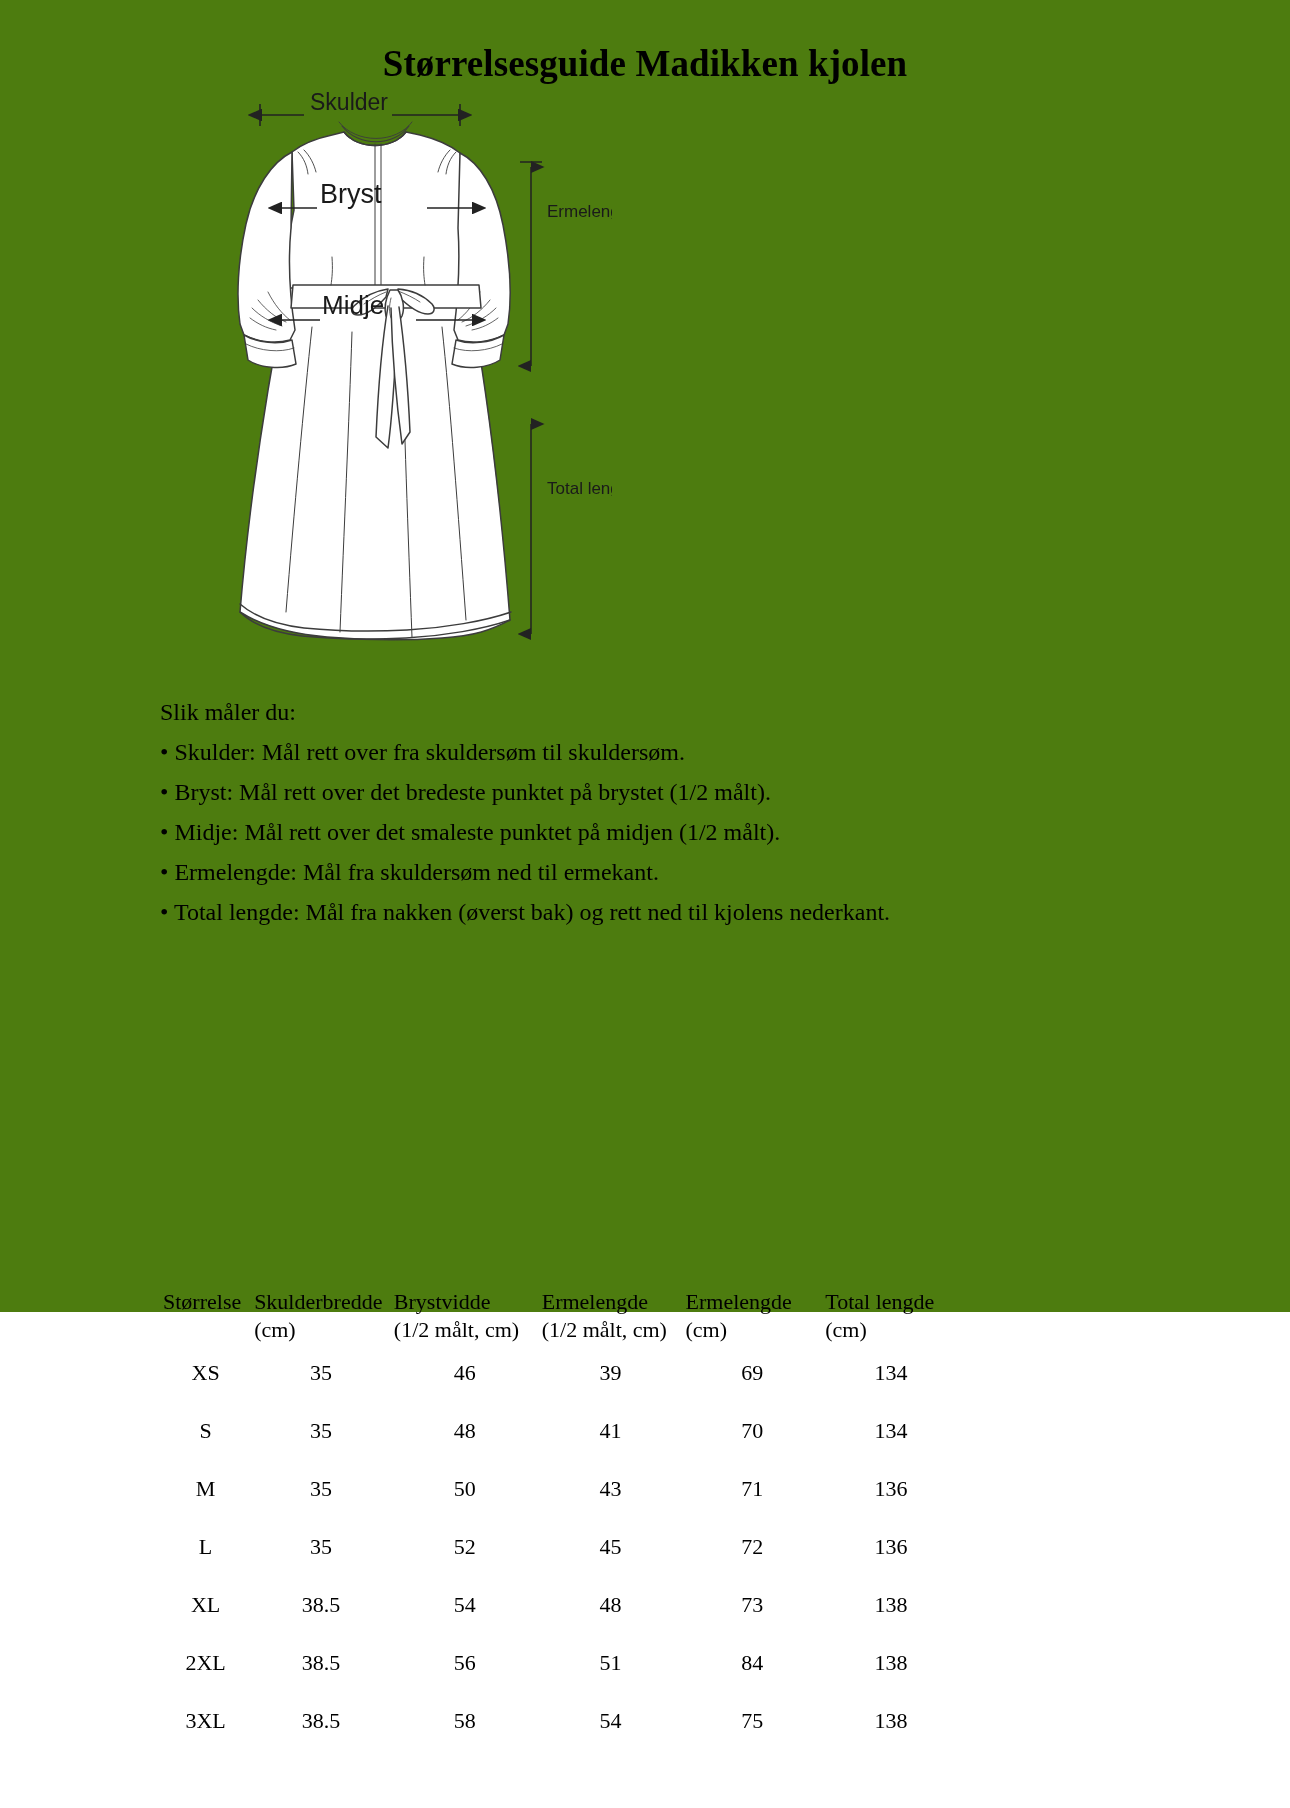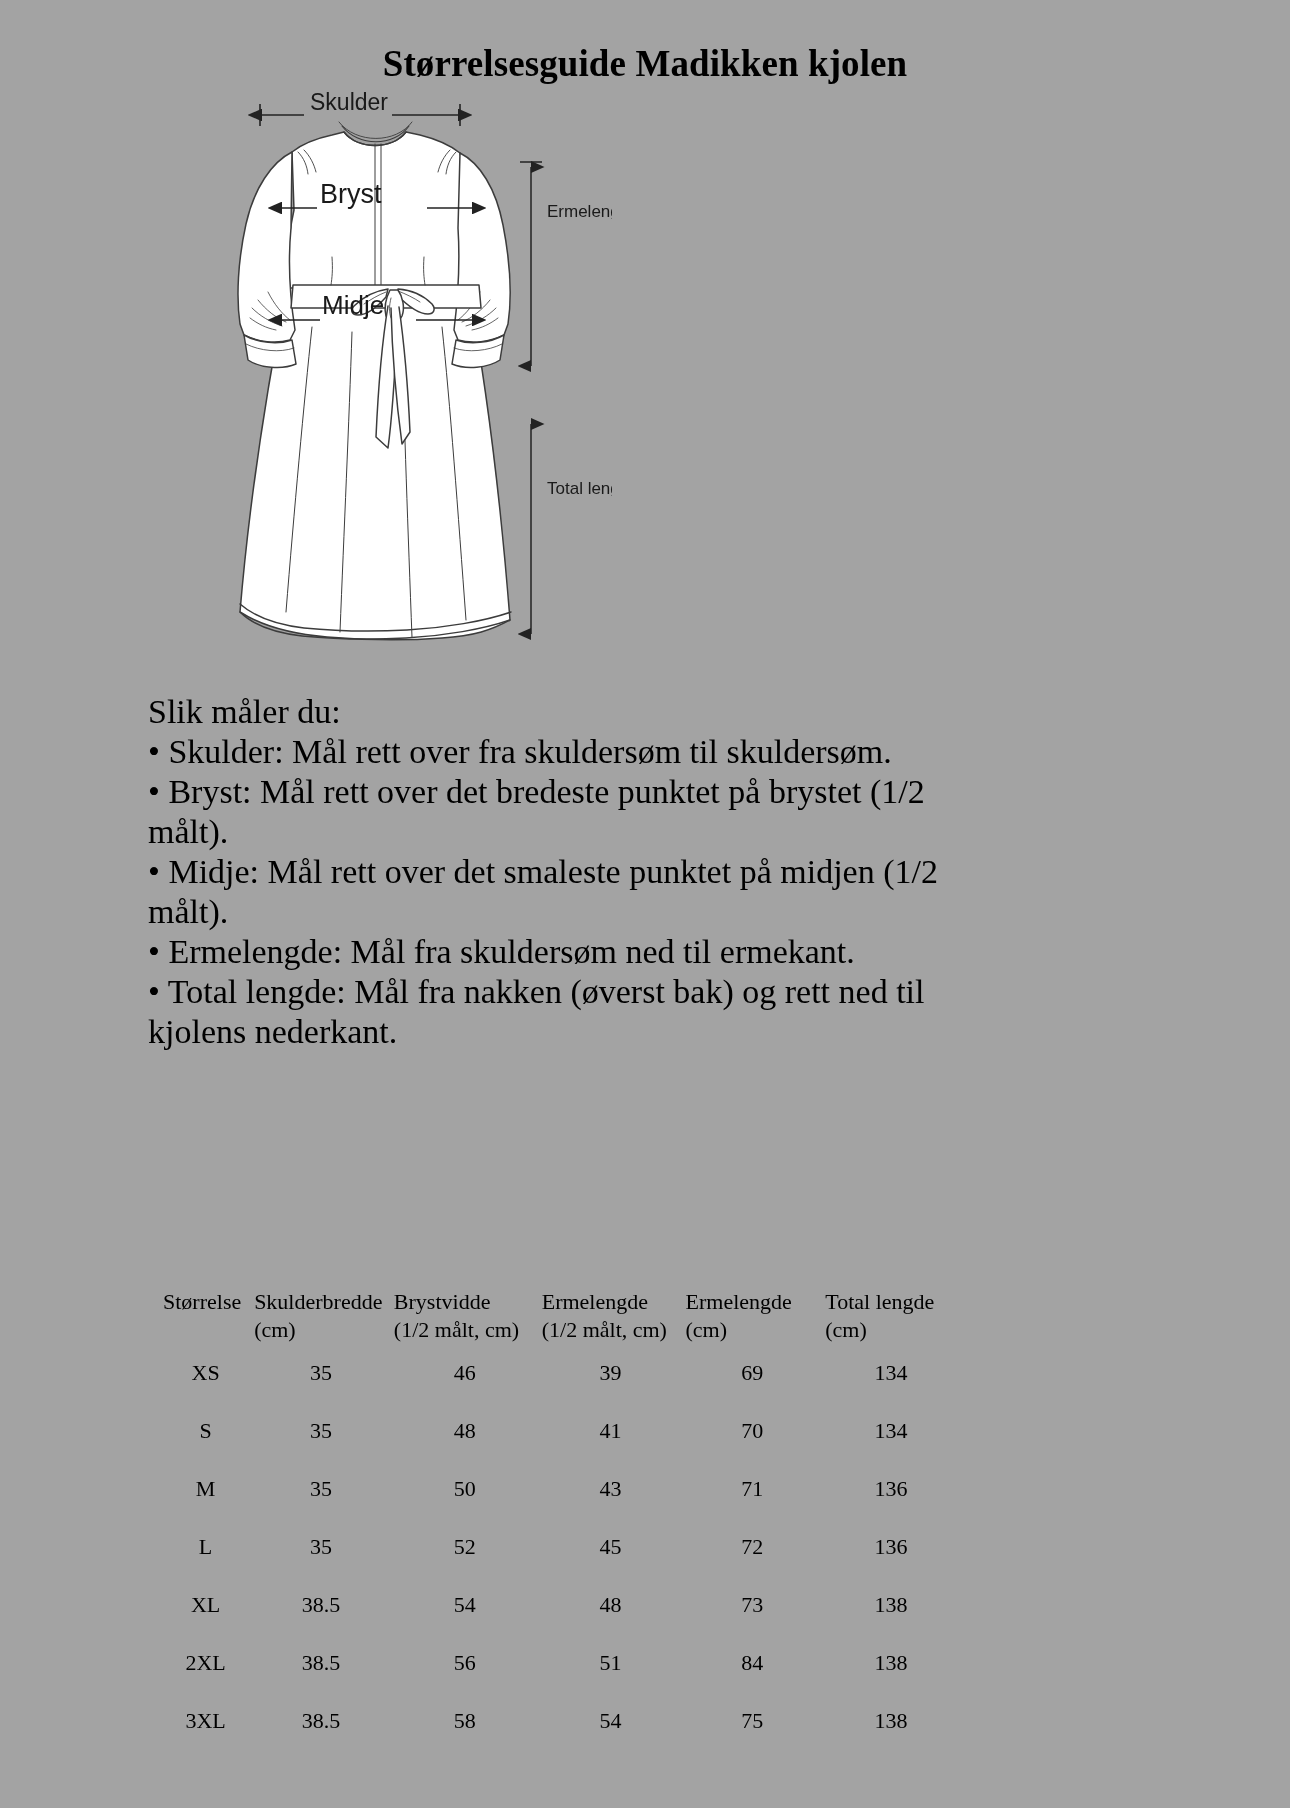--- a/index.html
+++ b/index.html
@@ -11,23 +11,23 @@
     width: 1290px;
     height: 1808px;
     font-family: "Liberation Serif", "DejaVu Serif", serif;
     color: #000000;
     position: relative;
     overflow: hidden;
   }
 
   .page {
     width: 1290px;
-    height: 1808px;
+    height: 1312px;
     position: relative;
-    background: #a3a3a3;
+    background: #4d7c0f;
   }
 
   
   .title {
     position: absolute;
     top: 42px;
     left: 0;
     width: 1290px;
     text-align: center;
     font-size: 37px;
@@ -45,23 +45,23 @@
     height: 560px;
   }
   .diagram-wrap svg {
     display: block;
   }
 
   
   .howto {
     position: absolute;
     top: 692px;
-    left: 148px;
+    left: 160px;
     width: 790px;
-    font-size: 34px;
+    font-size: 24px;
     line-height: 40px;
     font-family: "Liberation Serif", "DejaVu Serif", serif;
   }
   .howto .howto-head {
     margin: 0 0 0 0;
   }
   .howto .howto-item {
     margin: 0;
   }
 

